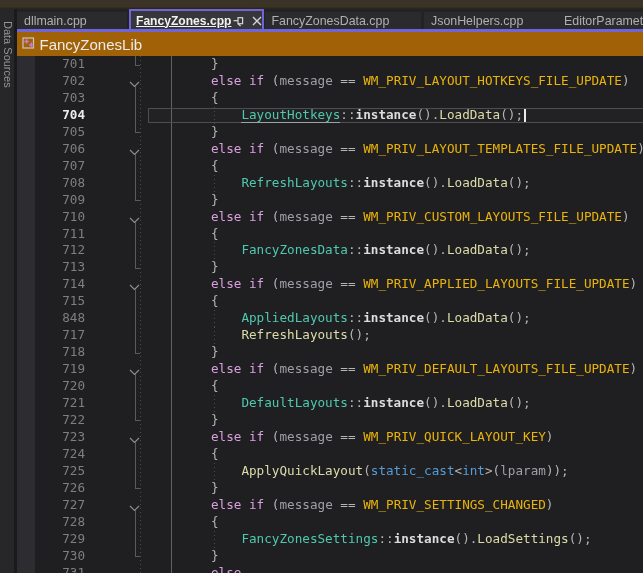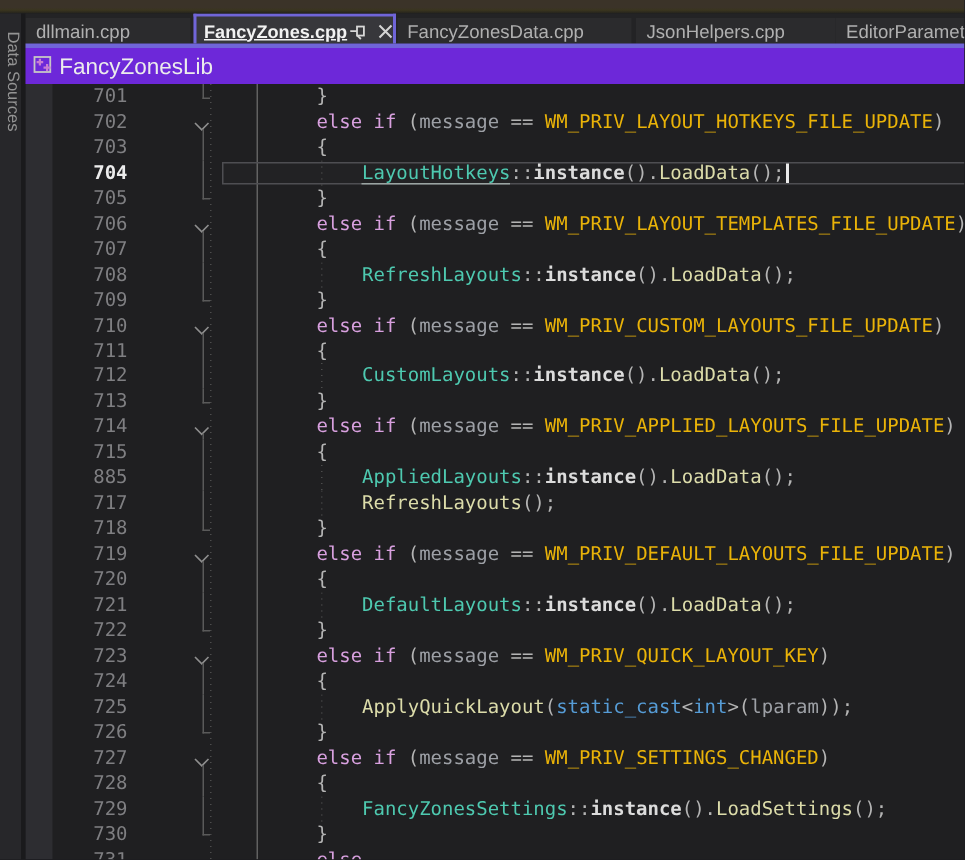--- a/index.html
+++ b/index.html
@@ -23,21 +23,21 @@
   .tab { position:absolute; display:flex; align-items:center;
     font-size:12.4px; color:#b0b0b0; white-space:nowrap; overflow:hidden; }
   .tab.inactive { top:3px; height:17px; background:#2b2b2d; padding-left:7px; }
   .tab.active { top:0; height:20px; background:#37373b; border:2px solid #7065d8; border-bottom:none;
     color:#f2f2f2; font-weight:bold; font-size:12.1px; padding-left:5px;text-decoration:underline; }
   .tab.active .tab-label { position:relative; top:0.5px; }
   .pin-icon { position:absolute; left:102px; top:4px; width:12px; height:12px; }
   .close-icon { position:absolute; left:121px; top:4.5px; width:10px; height:10px; }
 
   
-  #nav-bar { position:absolute; left:17px; top:32px; width:626px; height:24px; background:#6d28d9; }
+  #nav-bar { position:absolute; left:17px; top:32px; width:626px; height:24px; background:#a16207; }
   #nav-bar .proj-icon { position:absolute; left:5px; top:5px; width:14px; height:12px; }
   #nav-bar .proj-label { position:absolute; left:22.5px; top:4px; font-size:15px; color:#ececec; }
 
   
   #editor { position:absolute; left:17px; top:56px; width:626px; height:517px; background:#1f1f21; overflow:hidden; }
   #indicator-margin { position:absolute; left:0; top:0; width:17.5px; height:100%; background:#2d2d31; }
   .guide { position:absolute; top:0; height:100%; width:1px; }
   #guide-col0 { left:123px; background-image:linear-gradient(to bottom,#4c4c4c 1px, transparent 1px); background-size:1px 4px; }
   #guide-col4 { left:154px; background:#616161; }
 
@@ -190,21 +190,21 @@
       </div>
       <div class="row" style="top: 169.5px;">
         <div class="lnum">711</div>
         <div class="fline"></div>
         <div class="code-text" style="left: 181.928px;"><span class="tk-p">{</span></div>
       </div>
       <div class="row" style="top: 186.45px;">
         <div class="lnum">712</div>
         <div class="fline"></div>
         <div class="g8"></div>
-        <div class="code-text" style="left: 212.392px;"><span class="tk-t">CustomLayouts</span><span class="tk-p">::</span><span class="tk-s">instance</span><span class="tk-p">().</span><span class="tk-f">LoadData</span><span class="tk-p">();</span></div>
+        <div class="code-text" style="left: 212.392px;"><span class="tk-t">FancyZonesData</span><span class="tk-p">::</span><span class="tk-s">instance</span><span class="tk-p">().</span><span class="tk-f">LoadData</span><span class="tk-p">();</span></div>
       </div>
       <div class="row" style="top: 203.4px;">
         <div class="lnum">713</div>
         <div class="fline to-tick"></div>
         <div class="ftick"></div>
         <div class="code-text" style="left: 181.928px;"><span class="tk-p">}</span></div>
       </div>
       <div class="row" style="top: 220.35px;">
         <div class="lnum">714</div>
         <div class="chev"><svg width="11" height="10" viewBox="0 0 11 10">
@@ -212,21 +212,21 @@
           </svg></div>
         <div class="fline from-chev"></div>
         <div class="code-text" style="left: 181.928px;"><span class="tk-c">else</span><span class="tk-n"> </span><span class="tk-c">if</span><span class="tk-p"> (</span><span class="tk-v">message</span><span class="tk-p"> == </span><span class="tk-m">WM_PRIV_APPLIED_LAYOUTS_FILE_UPDATE</span><span class="tk-p">)</span></div>
       </div>
       <div class="row" style="top: 237.3px;">
         <div class="lnum">715</div>
         <div class="fline"></div>
         <div class="code-text" style="left: 181.928px;"><span class="tk-p">{</span></div>
       </div>
       <div class="row" style="top: 254.25px;">
-        <div class="lnum">885</div>
+        <div class="lnum">848</div>
         <div class="fline"></div>
         <div class="g8"></div>
         <div class="code-text" style="left: 212.392px;"><span class="tk-t">AppliedLayouts</span><span class="tk-p">::</span><span class="tk-s">instance</span><span class="tk-p">().</span><span class="tk-f">LoadData</span><span class="tk-p">();</span></div>
       </div>
       <div class="row" style="top: 271.2px;">
         <div class="lnum">717</div>
         <div class="fline"></div>
         <div class="g8"></div>
         <div class="code-text" style="left: 212.392px;"><span class="tk-f">RefreshLayouts</span><span class="tk-p">();</span></div>
       </div>

